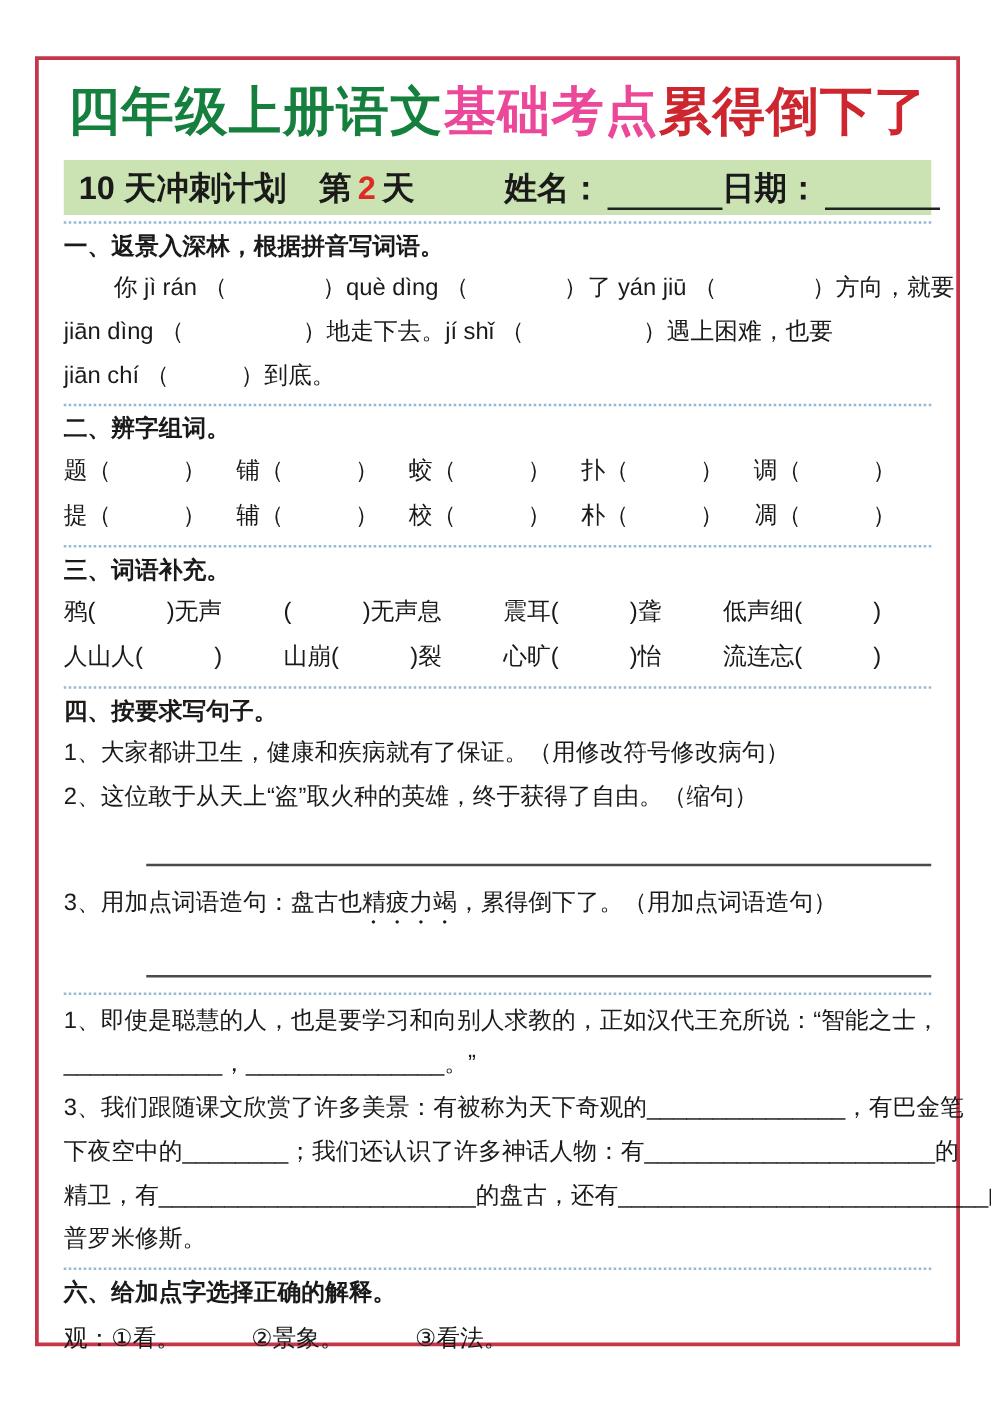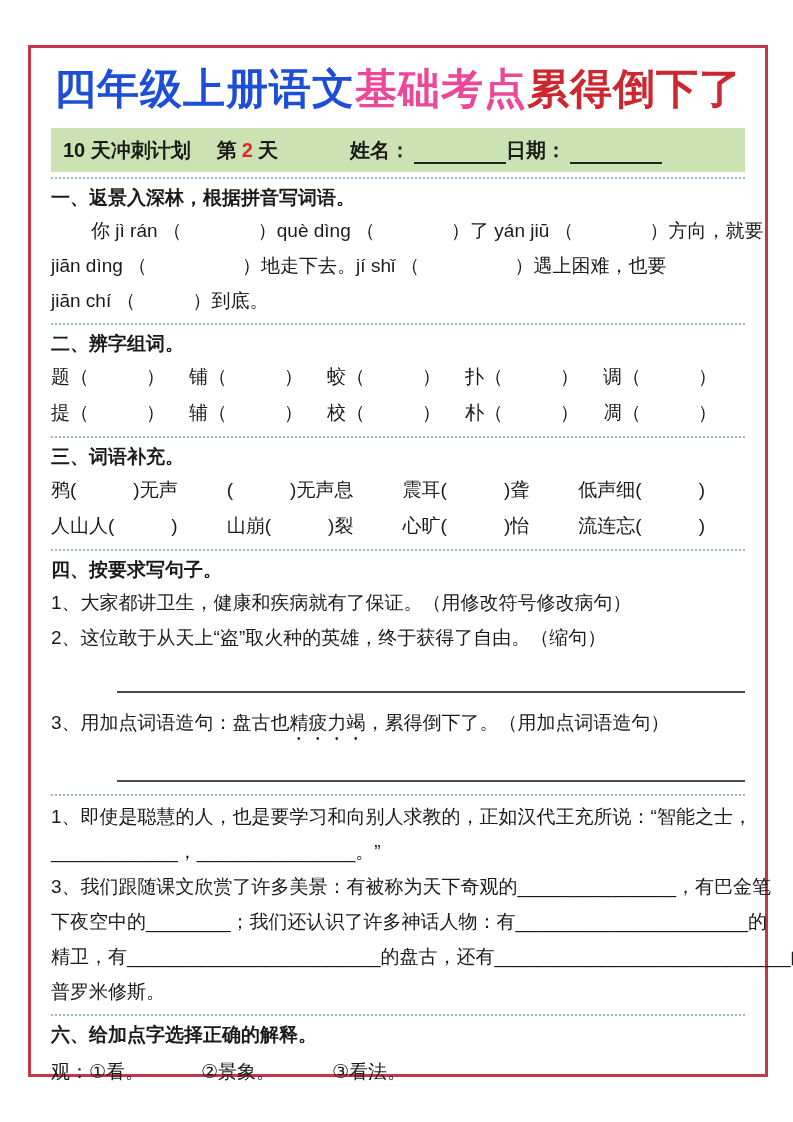--- a/index.html
+++ b/index.html
@@ -20,32 +20,32 @@
   }
   
   .main-title {
     text-align: center;
     font-size: 42px;
     font-weight: 900;
     letter-spacing: 1px;
     line-height: 58px;
     white-space: nowrap;
   }
-  .t-black { color: #1d4ed8; }
+  .t-black { color: #15803d; }
   .t-teal  { color: #ec4899; }
   .t-red   { color: #cd262e; }
   
   .plan-bar {
     margin-top: 10px;
     background: #cbe2b2;
     height: 44px;
     display: flex;
     align-items: center;
     padding: 0 12px;
-    font-size: 20px;
+    font-size: 26px;
     font-weight: bold;
     white-space: nowrap;
   }
   .plan-bar .day { margin-left: 26px; }
   .plan-bar .day-num { color: #e02b24; padding: 0 5px; }
   .plan-bar .name-group { margin-left: 72px; display: flex; align-items: flex-end; }
   .plan-bar .date-group { display: flex; align-items: flex-end; }
   .blank-line {
     display: inline-block;
     width: 92px;

